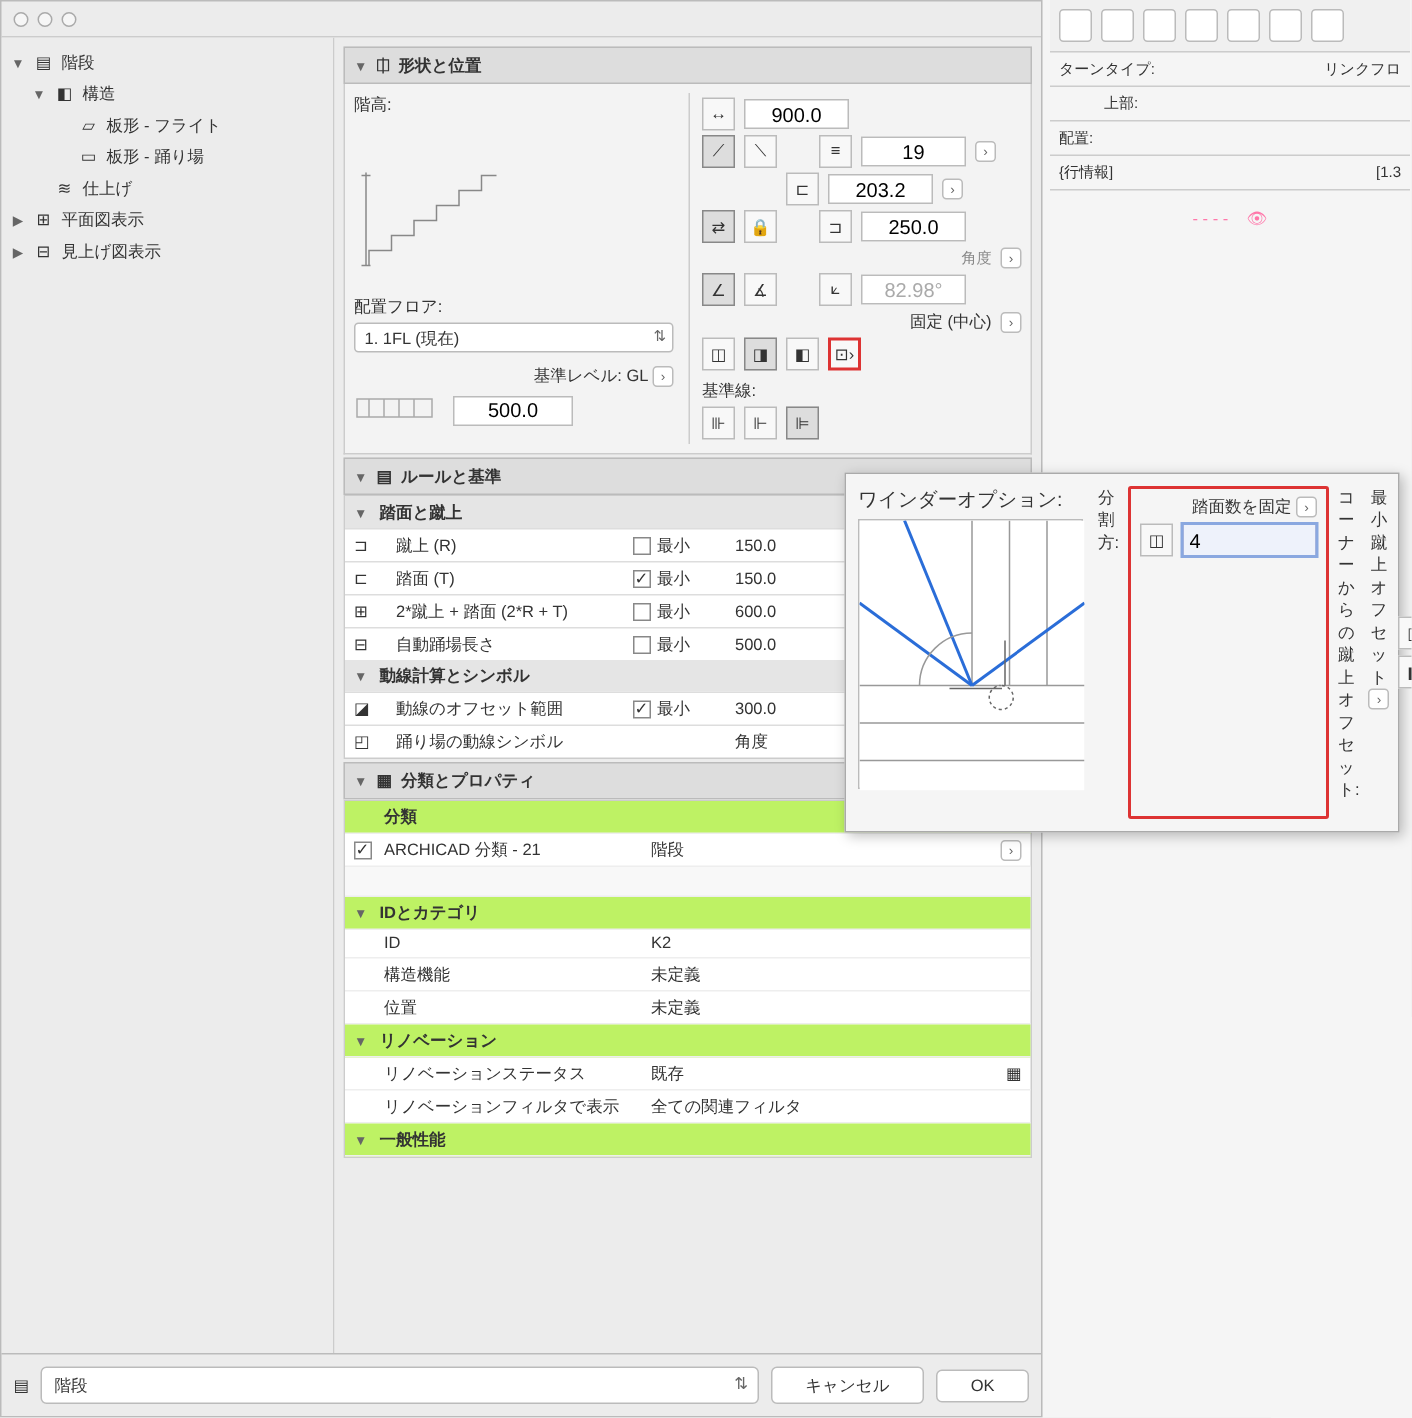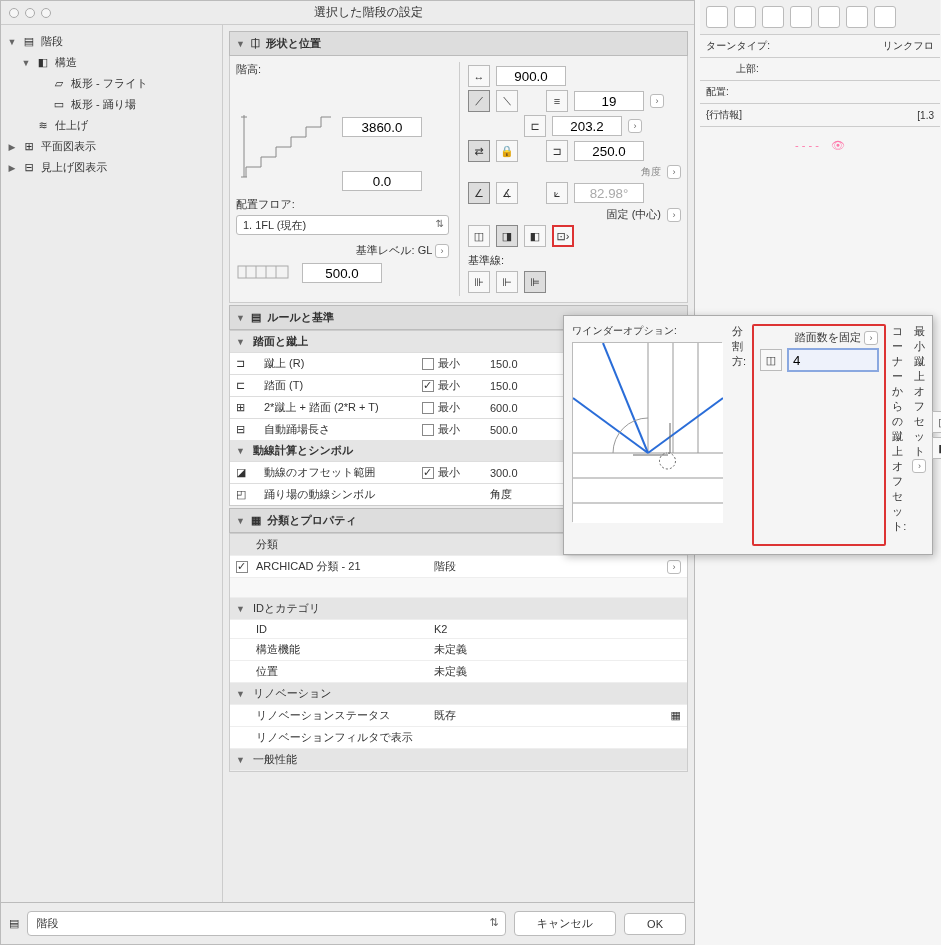--- a/index.html
+++ b/index.html
@@ -37,37 +37,37 @@
 .rule-row .r-icon { width: 20px; }
 .rule-row .r-label { width: 150px; }
 .rule-row .r-chk { width: 60px; display: flex; align-items: center; gap: 4px; }
 .rule-row .r-val { width: 60px; }
 .chk { width: 12px; height: 12px; border: 1px solid #888; display: inline-block; position: relative; background: #fff; }
 .chk.on::after { content: "✓"; position: absolute; top: -2px; left: 0; font-size: 11px; }
 .prop-table { border: 1px solid #ccc; background: #fff; }
 .prop-row { display: flex; padding: 3px 6px; border-bottom: 1px solid #eee; align-items: center; gap: 8px; }
 .prop-row .p-label { width: 170px; font-size: 11px; }
 .prop-row .p-val { flex: 1; font-size: 11px; }
-.prop-row.hdr { background: #e5e5e5; font-weight: normal; }
+.prop-row.hdr { background: #bef264; font-weight: bold; }
 .footer { border-top: 1px solid #bbb; padding: 8px; display: flex; align-items: center; gap: 8px; }
 .footer .btn { border: 1px solid #bbb; border-radius: 4px; background: #fff; padding: 4px 22px; }
 .footer .sel-btn { flex: 1; text-align: left; padding-left: 8px; position: relative; }
 .footer .sel-btn::after { content: "⇅"; position: absolute; right: 6px; top: 4px; color: #666; }
 .chev { width: 14px; height: 14px; border: 1px solid #bbb; border-radius: 3px; background: #fff; display: inline-flex; align-items: center; justify-content: center; font-size: 9px; color: #666; }
 
 
 .bg-panel { position: absolute; left: 700px; top: 0; width: 240px; }
 .bg-toolbar { padding: 6px; display: flex; gap: 6px; border-bottom: 1px solid #ccc; background: #f0f0f0; }
 .bg-toolbar .tb { width: 22px; height: 22px; border: 1px solid #bbb; background: #fff; border-radius: 3px; }
 .bg-sub { padding: 4px 6px; display: flex; gap: 6px; align-items: center; font-size: 10px; border-bottom: 1px solid #ccc; }
 
 
 .popup { position: absolute; left: 563px; top: 315px; width: 370px; height: 240px; background: #f5f5f5; border: 1px solid #aaa; box-shadow: 2px 2px 8px rgba(0,0,0,0.25); padding: 8px; display: flex; gap: 10px; }
 .popup-left { width: 150px; }
-.popup-left .lbl { font-size: 10px; margin-bottom: 4px; }
+.popup-left .lbl { font-size: 13px; margin-bottom: 4px; }
 .stair-diag { width: 150px; height: 180px; border: 1px solid #bbb; background: #fff; position: relative; }
 .popup-right { flex: 1; display: flex; flex-direction: row; gap: 6px; }
 .popup-right .lbl { font-size: 11px; }
 .highlight-box { border: 2px solid #d33; padding: 4px 6px; border-radius: 2px; }
 .num-input { border: 1px solid #88b; background: #eef2fb; padding: 2px 4px; width: 90px; height: 22px; outline: 2px solid #8aa8e0; outline-offset: -1px; }
 .small-input { border: 1px solid #bbb; background: #fff; padding: 2px 4px; width: 80px; height: 20px; }
 .link-ico { width: 22px; height: 44px; border: 1px solid #bbb; border-radius: 4px; background: #fff; display: flex; align-items: center; justify-content: center; font-size: 12px; }
 svg.mini2 { width: 18px; height: 14px; }
 
 
@@ -107,21 +107,20 @@
   <div style="padding:12px; text-align:center; color:#f7a;">- - - - &nbsp;&nbsp; 👁</div>
 </div>
 
 <div class="dialog">
   <div class="titlebar">
     <div class="dots">
       <div class="dot"></div>
       <div class="dot"></div>
       <div class="dot"></div>
     </div>
-    <div class="title">選択した階段の設定</div>
   </div>
 
   <div class="dialog-body">
 
     <div class="main-cols">
 
       <div class="sidebar">
         <div class="tree-item">
           <span class="tree-arrow">▼</span>
           <span class="tree-icon">▤</span>
@@ -171,25 +170,20 @@
             <div style="flex:1;">
               <div>階高:</div>
               <div style="display:flex; align-items:flex-end; gap:6px; margin-top:6px">
                 <div class="stair-preview">
                   <svg viewBox="0 0 100 100" width="100" height="100">
                     <path d="M10 90 L10 80 L25 80 L25 70 L40 70 L40 60 L55 60 L55 50 L70 50 L70 40 L85 40 L85 30 L95 30" fill="none" stroke="#888" stroke-width="1"></path>
                     <path d="M8 90 L8 28" stroke="#888" stroke-width="1"></path>
                     <path d="M5 30 L11 30 M5 90 L11 90" stroke="#888"></path>
                   </svg>
                 </div>
-                <div style="flex:1">
-                  <input class="input" style="width: 80px;" value="3860.0">
-                  <div style="height:34px"></div>
-                  <input class="input" style="width: 80px;" value="0.0">
-                </div>
               </div>
               <div style="margin-top:6px">配置フロア:</div>
               <div class="select" style="margin-top:3px">
                 <span>1. 1FL (現在)</span>
               </div>
               <div style="text-align:right; margin-top:8px">
                 <span>基準レベル: GL</span>
                 <span class="chev">›</span>
               </div>
               <div style="display:flex; align-items:center; gap:6px; margin-top:4px">
@@ -372,20 +366,21 @@
           </div>
           <div class="prop-row">
             <span style="width:12px"></span>
             <span class="p-label">リノベーションステータス</span>
             <span class="p-val">既存</span>
             <span>▦</span>
           </div>
           <div class="prop-row">
             <span style="width:12px"></span>
             <span class="p-label">リノベーションフィルタで表示</span>
+            <span class="p-val">全ての関連フィルタ</span>
           </div>
           <div class="prop-row hdr">
             <span class="tri" style="font-size:9px;color:#666">▼</span>
             <span class="p-label">一般性能</span>
           </div>
         </div>
       </div>
     </div>
 
     <div class="footer">

